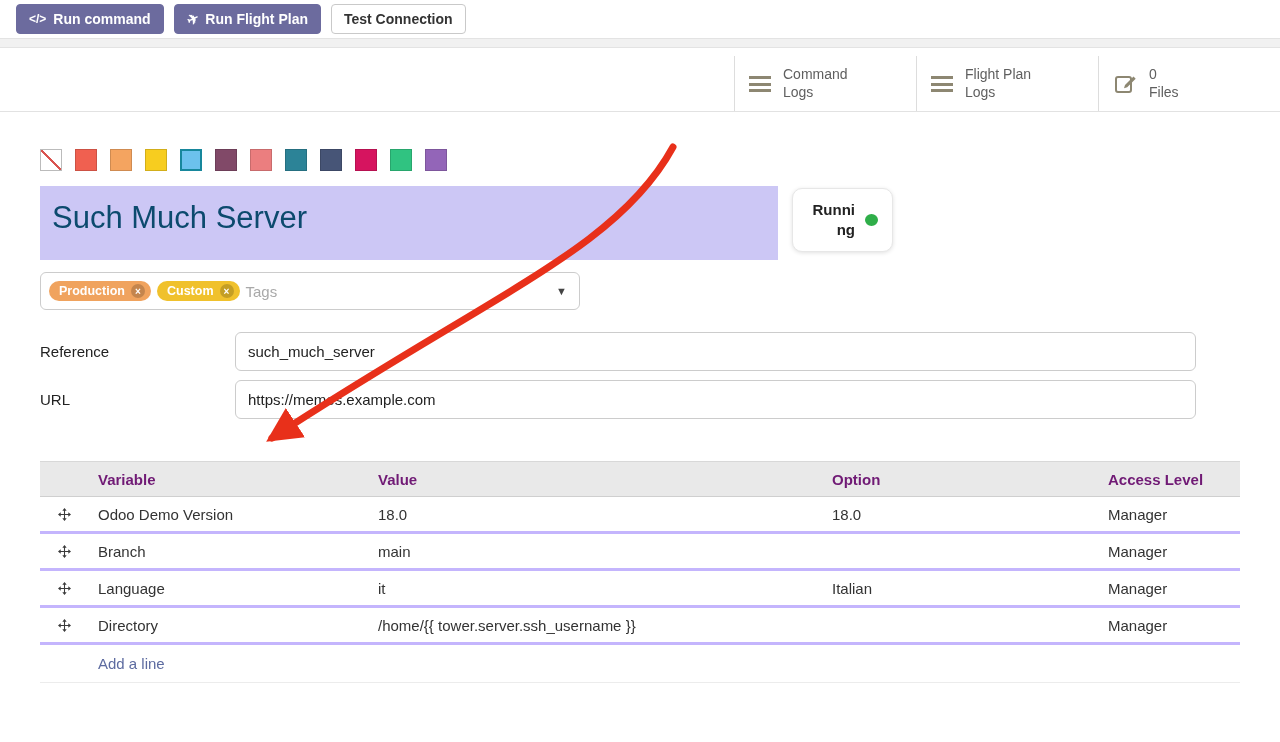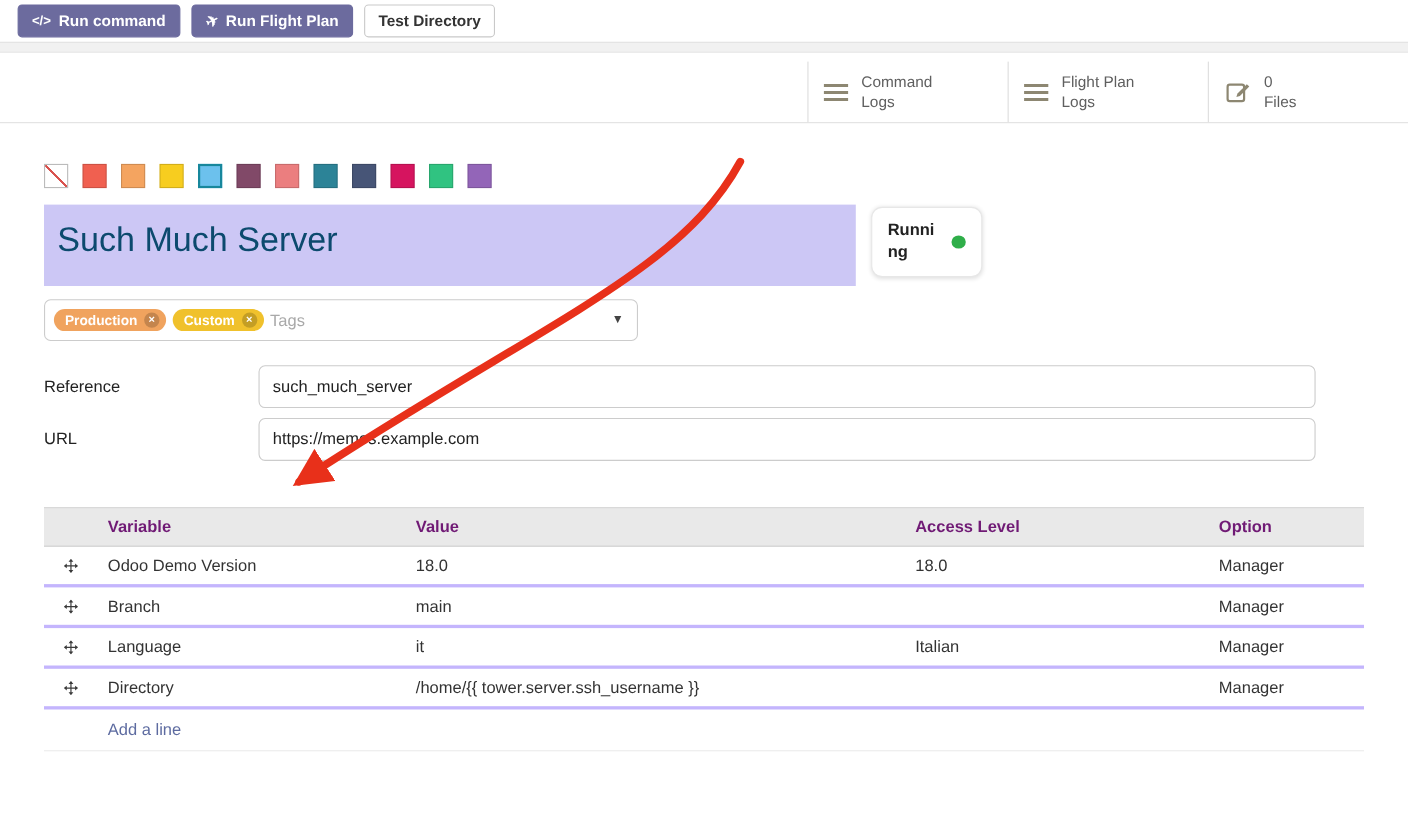--- a/index.html
+++ b/index.html
@@ -35,21 +35,21 @@
   .swatch.none { background:
     linear-gradient(45deg, transparent 46%, #d9534f 46%, #d9534f 54%, transparent 54%) #fff; border-color:#bbb; }
   .swatch.selected { border: 2px solid #17879c; }
 
   
   .title-row { display: flex; align-items: flex-start; gap: 14px; margin-top: 15px; }
   .server-title { width: 738px; background: #ccc7f5; padding: 14px 12px; font-size: 31px; color: #0c4a6e; min-height: 74px; }
   .status-card { margin-top: 2px; background: #fff; border: 1px solid #e7e7e7; border-radius: 10px;
     box-shadow: 0 1px 4px rgba(0,0,0,0.12); padding: 10px 14px; display: flex; align-items: center; gap: 10px;
     min-height: 64px; cursor: pointer; }
-  .status-label { width: 48px; font-size: 15px; font-weight: 700; color: #222; word-break: break-all; line-height: 1.35; }
+  .status-label { width: 48px; font-size: 15px; font-weight: 700; color: #222; word-break: break-all; line-height: 1.35; text-align: right; }
   .status-dot { width: 13px; height: 12px; border-radius: 50%; background: #2fae49; flex: none; }
 
   
   .tags-box { margin-top: 12px; width: 540px; height: 38px; border: 1px solid #ccc; border-radius: 6px;
     display: flex; align-items: center; gap: 6px; padding: 0 12px 0 8px; }
   .tag-pill { display: inline-flex; align-items: center; gap: 6px; color: #fff; font-weight: 700; font-size: 12.5px;
     padding: 3px 6px 3px 10px; border-radius: 12px; cursor: pointer; }
   .tag-x { width: 14px; height: 14px; border-radius: 50%; background: rgba(0,0,0,0.18); color: #fff;
     display: inline-flex; align-items: center; justify-content: center; font-size: 10px; font-weight: 700; cursor: pointer; }
   .tags-placeholder { color: #a9a9a9; font-size: 15px; }
@@ -92,21 +92,21 @@
 
 <div class="topbar">
   <button class="btn primary">
     <span class="btn-icon">&lt;/&gt;</span>
     <span>Run command</span>
   </button>
   <button class="btn primary">
     <span class="btn-icon plane">✈</span>
     <span>Run Flight Plan</span>
   </button>
-  <button class="btn ghost">Test Directory</button>
+  <button class="btn ghost">Test Connection</button>
 </div>
 
 <div class="gray-strip"></div>
 
 <div class="header-stats">
   <div class="stat">
     <span class="list-icon"></span>
     <span class="stat-text">
       <span>Command</span>
       <span>Logs</span>
@@ -181,22 +181,22 @@
       <input class="field-input" value="https://memes.example.com" style="">
     </div>
   </div>
 
 
   <div class="table">
     <div class="trow thead">
       <div class="tcell"></div>
       <div class="tcell">Variable</div>
       <div class="tcell">Value</div>
+      <div class="tcell">Option</div>
       <div class="tcell">Access Level</div>
-      <div class="tcell">Option</div>
     </div>
 
     <div class="trow body-row">
       <div class="tcell handle-cell">
         <svg width="13" height="13" viewBox="0 0 24 24" fill="#3b3b3b">
             <path d="M12 0 L16 5 H13 V11 H19 V8 L24 12 L19 16 V13 H13 V19 H16 L12 24 L8 19 H11 V13 H5 V16 L0 12 L5 8 V11 H11 V5 H8 Z"></path>
           </svg>
       </div>
       <div class="tcell">Odoo Demo Version</div>
       <div class="tcell">18.0</div>

